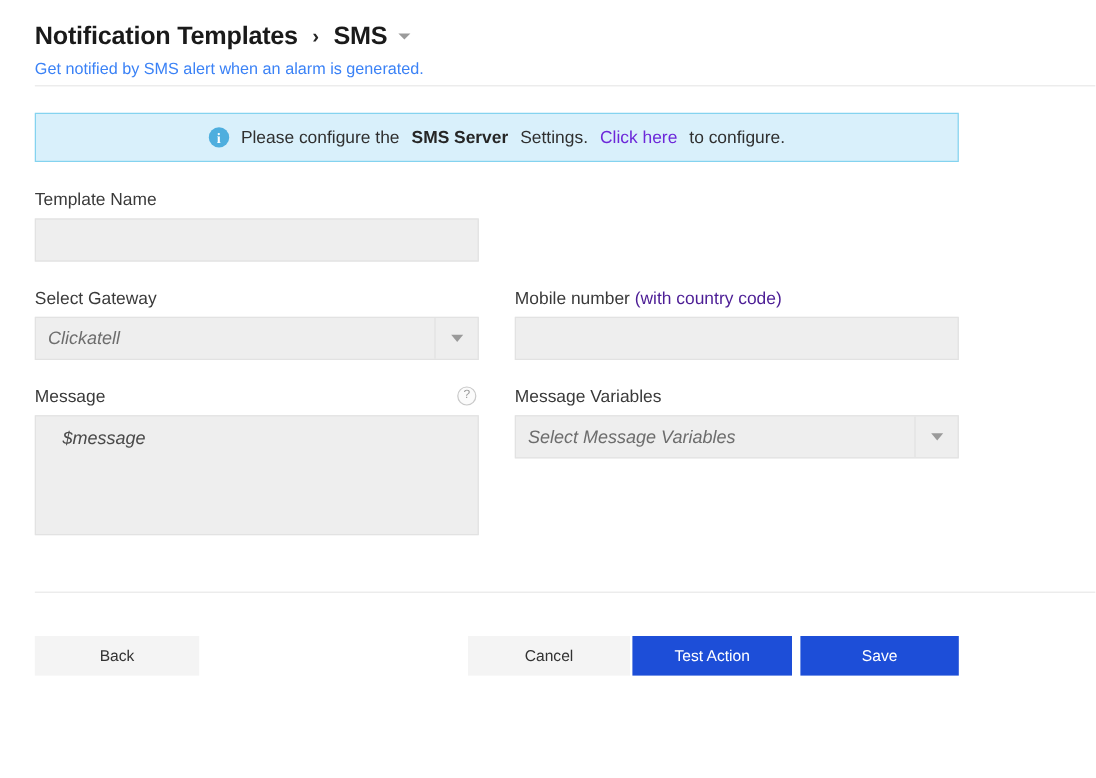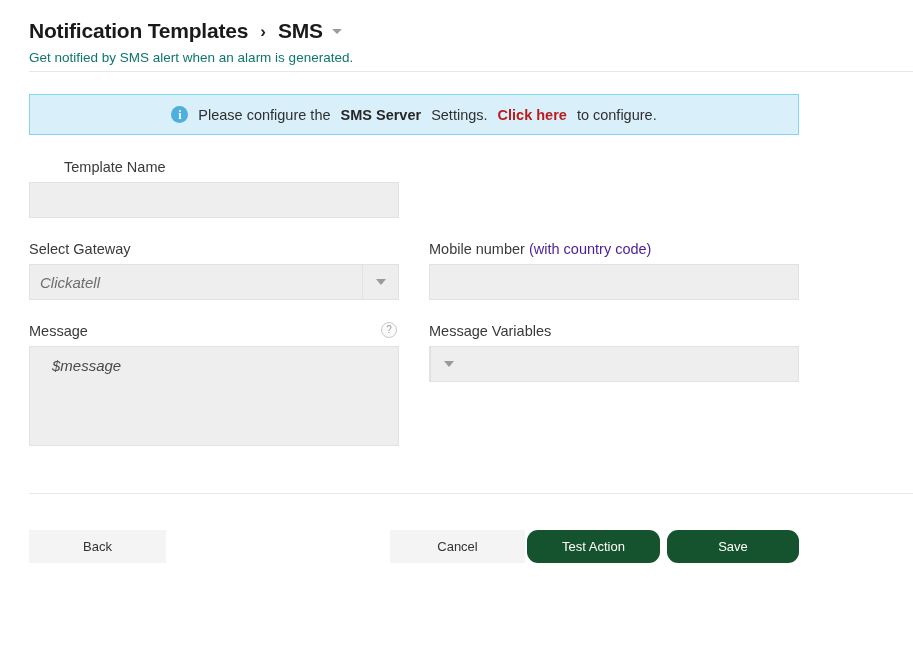--- a/index.html
+++ b/index.html
@@ -67,21 +67,21 @@
     border-top: 5px solid #9b9b9b;
     margin-left: 9px;
     position: relative;
     top: -4px;
   }
   .subtitle {
     position: absolute;
     left: 29px;
     top: 50px;
     font-size: 13.5px;
-    color: #0f766e;
+    color: #3b82f6;
   }
   .header-rule {
     position: absolute;
     left: 29px;
     top: 71px;
     width: 884px;
     height: 1px;
     background: #e8e8e8;
   }
 
@@ -117,22 +117,22 @@
     font-weight: bold;
     font-family: "Liberation Serif", serif;
     display: inline-flex;
     align-items: center;
     justify-content: center;
     line-height: 1;
     flex: none;
   }
   .b-strong { font-weight: bold; color: #262626; }
   .b-link {
-    font-weight: bold;
-    color: #b91c1c;
+    font-weight: normal;
+    color: #6d28d9;
     cursor: pointer;
     text-decoration: none;
   }
 
   
   .field-label {
     font-size: 14.5px;
     color: #3a3a3a;
   }
   .label-muted {
@@ -143,21 +143,21 @@
     box-sizing: border-box;
     background: #eeeeee;
     border: 1px solid #e2e2e2;
     font-family: "Liberation Sans", sans-serif;
     font-size: 15px;
     color: #606060;
     font-style: italic;
   }
 
   
-  .f-tplname-label { position: absolute; left: 29px; top: 159px; margin-left: 35px; }
+  .f-tplname-label { position: absolute; left: 29px; top: 159px; }
   .f-tplname-input {
     position: absolute;
     left: 29px; top: 182px;
     width: 370px; height: 36px;
     padding: 0 10px;
     outline: none;
   }
 
   
   .f-gw-label { position: absolute; left: 29px; top: 241px; }
@@ -263,23 +263,22 @@
     display: flex;
     align-items: center;
     justify-content: center;
     padding: 0;
   }
   .btn-light {
     background: #f4f4f4;
     color: #333333;
   }
   .btn-green {
-    background: #14532d;
+    background: #1d4ed8;
     color: #ffffff;
-    border-radius: 11px;
   }
 
   .btn-back   { left: 29px;  top: 530px; width: 137px; }
   .btn-cancel { left: 390px; top: 530px; width: 135px; }
   .btn-test   { left: 527px; top: 530px; width: 133px; }
   .btn-save   { left: 667px; top: 530px; width: 132px; }
 </style>
 </head>
 <body>
 
@@ -323,20 +322,21 @@
     <span class="label-muted">(with country code)</span>
   </div>
   <input class="ctrl f-mob-input" type="text" value="" style="">
 
   <div class="field-label f-msg-label">Message</div>
   <div class="help-icon">?</div>
   <textarea class="ctrl f-msg-area" style="">$message</textarea>
 
   <div class="field-label f-mv-label">Message Variables</div>
   <div class="ctrl f-mv-select">
+    <span class="sel-value">Select Message Variables</span>
     <span class="sel-arrow-box">
       <span class="sel-caret"></span>
     </span>
   </div>
 
   <div class="footer-rule"></div>
   <button class="btn btn-light btn-back">Back</button>
   <button class="btn btn-light btn-cancel">Cancel</button>
   <button class="btn btn-green btn-test">Test Action</button>
   <button class="btn btn-green btn-save">Save</button>

